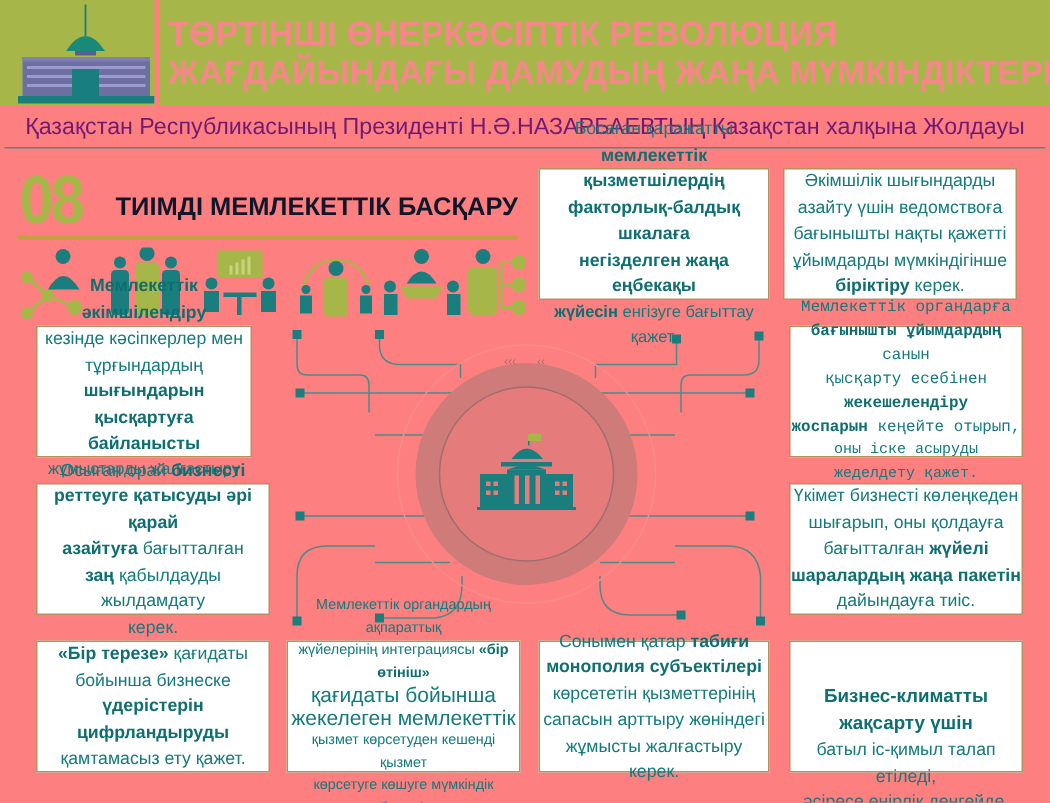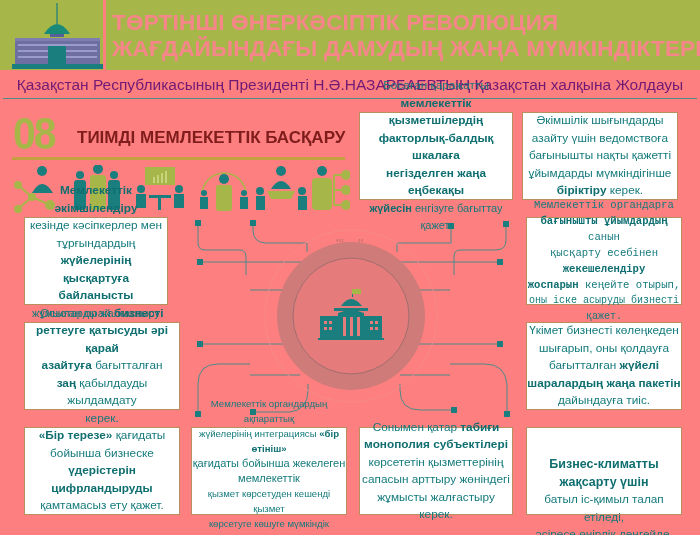--- a/index.html
+++ b/index.html
@@ -16,21 +16,21 @@
   .hdr-title {
     left:112px; top:10px; width:590px; color:#f6868a; font-weight:bold;
     font-size:22.5px; line-height:26px; letter-spacing:0.2px; white-space:nowrap;
   }
   .subtitle {
     left:0; top:76px; width:700px; text-align:center; color:#701a75;
     font-size:15.5px; white-space:nowrap;
   }
   .sub-line { left:3px; top:98px; width:694px; height:1px; background:#4d8b89; }
   .sec-num { left:13px; top:108px; color:#a6b649; font-weight:bold; font-size:41px; line-height:46px; letter-spacing:-2px; transform:scaleY(1.1); transform-origin:top left;}
-  .sec-title { left:77px; top:128px; color:#7f1d1d; font-weight:bold; font-size:17px; white-space:nowrap; }
+  .sec-title { left:77px; top:128px; color:#0f172a; font-weight:bold; font-size:17px; white-space:nowrap; }
   .sec-line { left:12px; top:157px; width:333px; height:3px; background:#c4a040; }
   .box {
     background:#ffffff; border:1px solid #b8905f; color:#147a7c;
     text-align:center; box-sizing:border-box; display:flex; flex-direction:column;
     justify-content:center; font-size:11.8px; line-height:17.5px;
   }
   .box b { color:#0e6e70; }
   .box.small { font-size:9.6px; line-height:15px; }
   .box.mid { font-size:10.6px; line-height:16px;font-family:Liberation Mono, monospace; }
   .icons { left:10px; top:165px; width:340px; height:50px; }
@@ -223,31 +223,31 @@
   <div>Әкімшілік шығындарды</div>
   <div>азайту үшін  ведомствоға</div>
   <div>бағынышты нақты қажетті</div>
   <div>ұйымдарды мүмкіндігінше</div>
   <div><b>біріктіру</b><span> керек.</span></div>
 </div>
 
 <div class="abs box" style="left:24px;top:217px;width:144px;height:88px;">
   <div><b>Мемлекеттік әкімшілендіру</b></div>
   <div>кезінде кәсіпкерлер мен</div>
-  <div><span>тұрғындардың </span><b>жүйелерінің</b></div>
+  <div><span>тұрғындардың </span><b>шығындарын</b></div>
   <div><b>қысқартуға байланысты</b></div>
   <div style="font-size:11px;">жұмыстарды жалғастыру қажет.</div>
 </div>
 
 <div class="abs box mid" style="left:526px;top:217px;width:156px;height:88px;">
   <div>Мемлекеттік органдарға</div>
   <div><b>бағынышты ұйымдардың</b><span> санын</span></div>
   <div><span>қысқарту есебінен </span><b>жекешелендіру</b></div>
   <div><b>жоспарын</b><span> кеңейте отырып,</span></div>
-  <div style="font-size:10px;">оны іске асыруды бизнесті қажет.</div>
+  <div style="font-size:10px;">оны іске асыруды жеделдету қажет.</div>
 </div>
 
 <div class="abs box" style="left:24px;top:322px;width:156px;height:88px;">
   <div><span>Осыған орай </span><b>бизнесті</b></div>
   <div><b>реттеуге қатысуды әрі қарай</b></div>
   <div><b>азайтуға</b><span> бағытталған</span></div>
   <div><b>заң</b><span> қабылдауды жылдамдату</span></div>
   <div>керек.</div>
 </div>
 
@@ -262,21 +262,21 @@
 <div class="abs box" style="left:24px;top:427px;width:156px;height:88px;">
   <div><b>«Бір терезе»</b><span> қағидаты</span></div>
   <div>бойынша бизнеске</div>
   <div><b>үдерістерін цифрландыруды</b></div>
   <div>қамтамасыз ету қажет.</div>
 </div>
 
 <div class="abs box small" style="left:191px;top:427px;width:156px;height:88px;justify-content:center;">
   <div>Мемлекеттік органдардың ақпараттық</div>
   <div><span>жүйелерінің интеграциясы </span><b>«бір өтініш»</b></div>
-  <div style="font-size:11px;">қағидаты бойынша жекелеген мемлекеттік</div>
+  <div style="font-size:14px;">қағидаты бойынша жекелеген мемлекеттік</div>
   <div>қызмет көрсетуден кешенді қызмет</div>
   <div>көрсетуге көшуге мүмкіндік береді.</div>
 </div>
 
 <div class="abs box" style="left:359px;top:427px;width:154px;height:88px;">
   <div><span>Сонымен қатар </span><b>табиғи</b></div>
   <div><b>монополия субъектілері</b></div>
   <div>көрсететін қызметтерінің</div>
   <div>сапасын арттыру жөніндегі</div>
   <div>жұмысты жалғастыру керек.</div>

